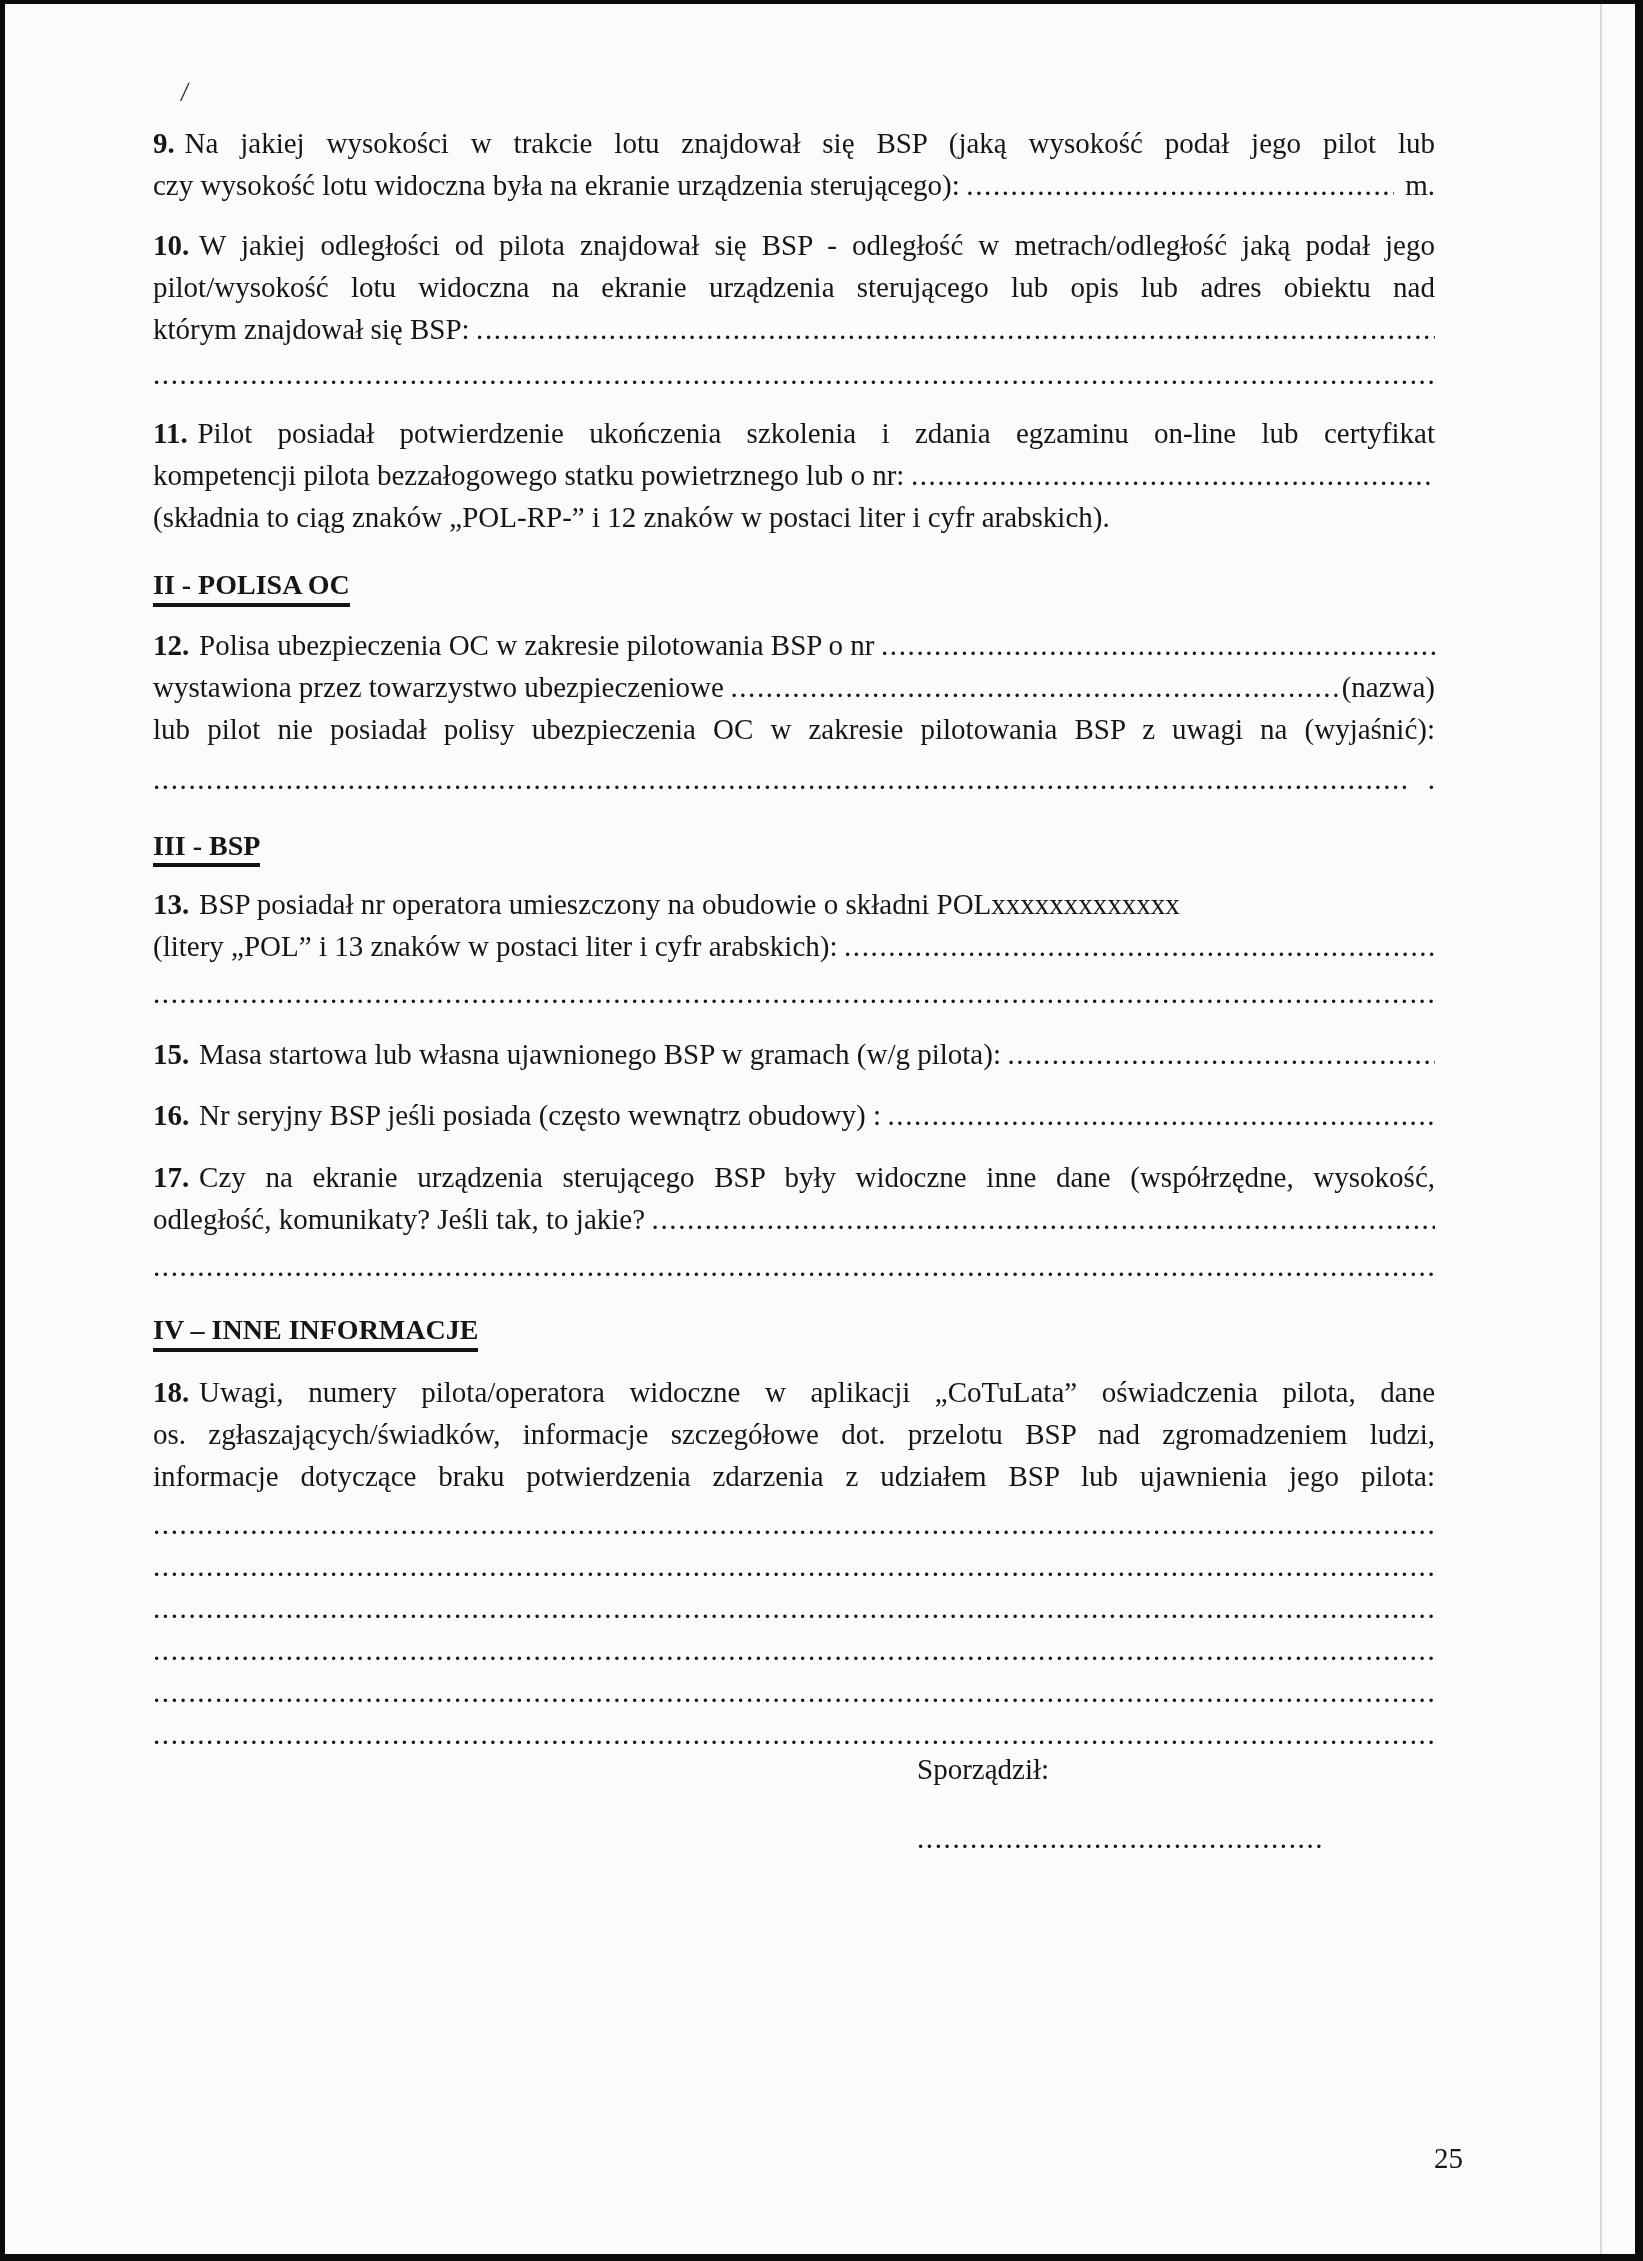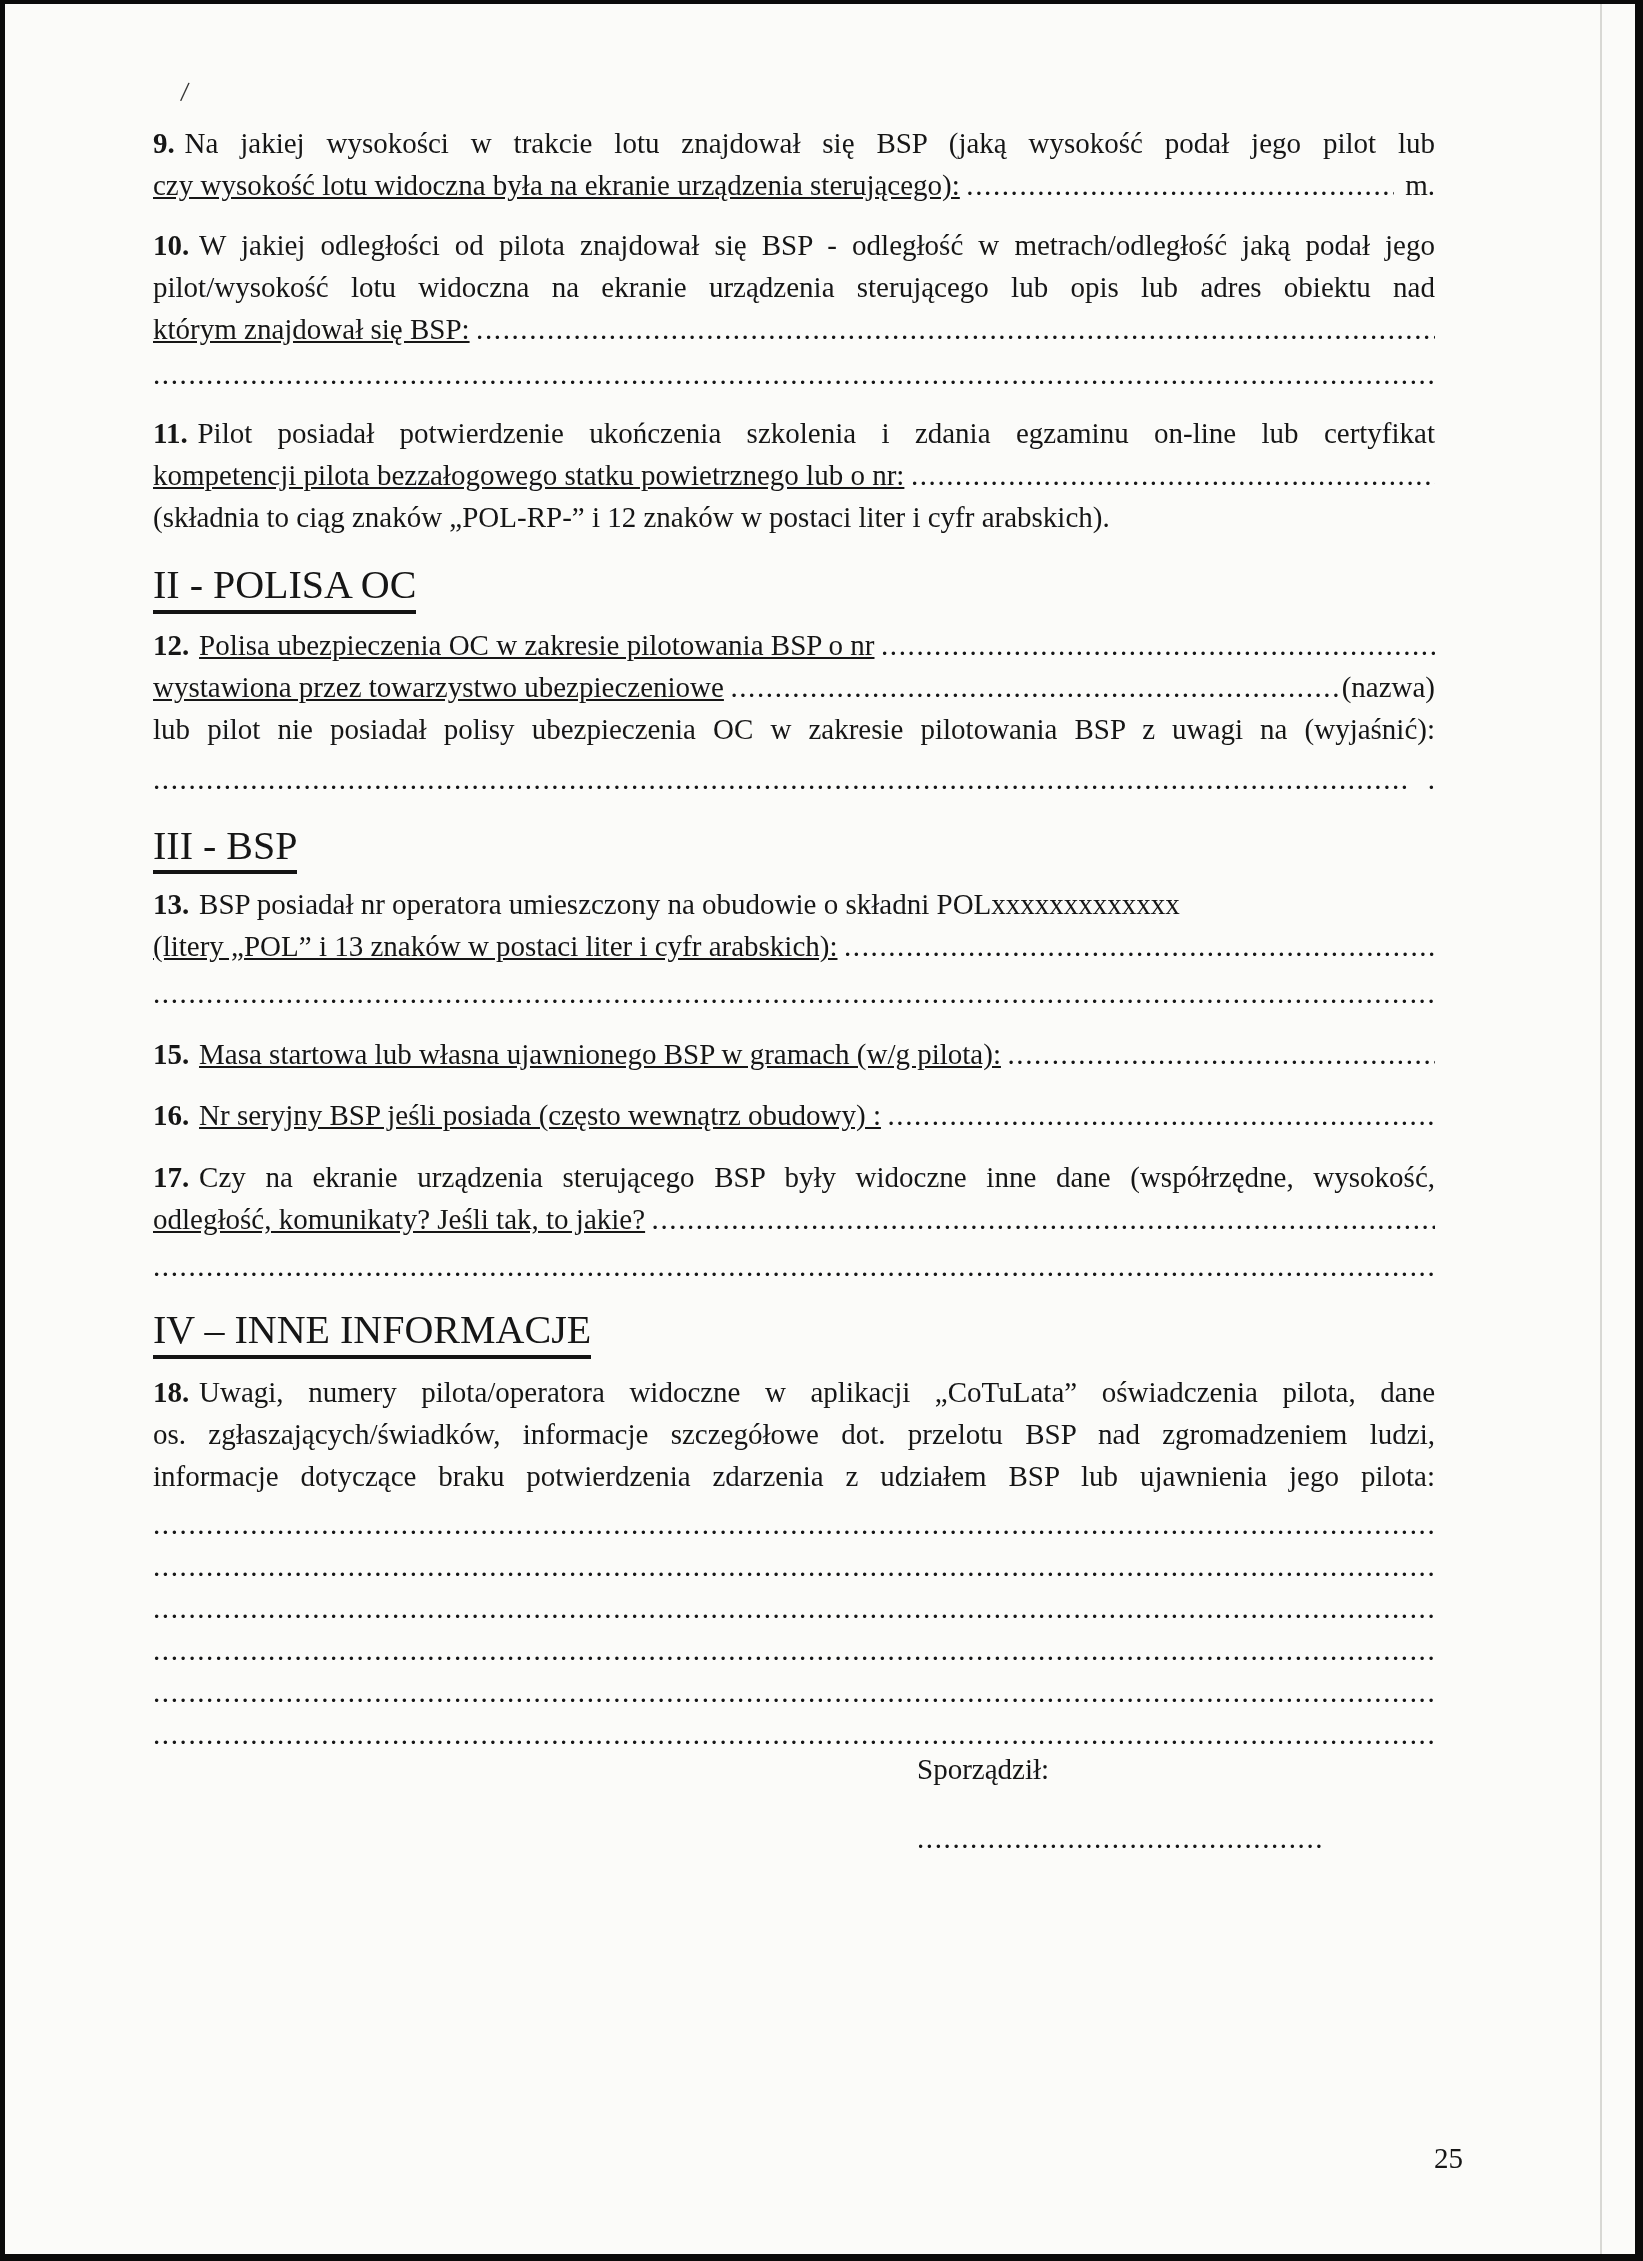--- a/index.html
+++ b/index.html
@@ -25,30 +25,30 @@
     font-size:28px;color:#333;transform:rotate(6deg);
   }
   .content{
     position:absolute;left:148px;top:118px;width:1282px;
     font-size:29px;line-height:42px;
   }
   .ln{min-height:42px;}
   .j{text-align:justify;text-align-last:justify;-moz-text-align-last:justify;}
   .flex{display:flex;align-items:baseline;}
   .num{font-weight:bold;margin-right:9.8px;white-space:nowrap;}
-  .t{white-space:nowrap;text-decoration:underline;}
+  .t{white-space:nowrap;}
   .leader{
     flex:1 1 auto;overflow:hidden;white-space:nowrap;
     letter-spacing:1.6px;margin-left:6.5px;
   }
   .leader.full{margin-left:0;}
   .suffix{white-space:nowrap;margin-left:11.4px;}
   .suffix.tight{margin-left:1.6px;}
   .suffix.stray{margin-left:21px;}
-  .heading{font-weight:normal;font-size:40px;line-height:44px;}
+  .heading{font-weight:bold;font-size:28px;line-height:44px;}
   .heading .u{border-bottom:4.1px solid #141414;padding-bottom:2.4px;}
   .prepared{margin-left:764px;width:408px;text-align:left;}
   .short-line{margin-left:764px;width:408px;display:flex;}
   .footnote{}
   .pageno{position:absolute;top:2138px;left:1429px;font-size:29px;}
 </style>
 </head>
 <body>
 
 <div class="page">

